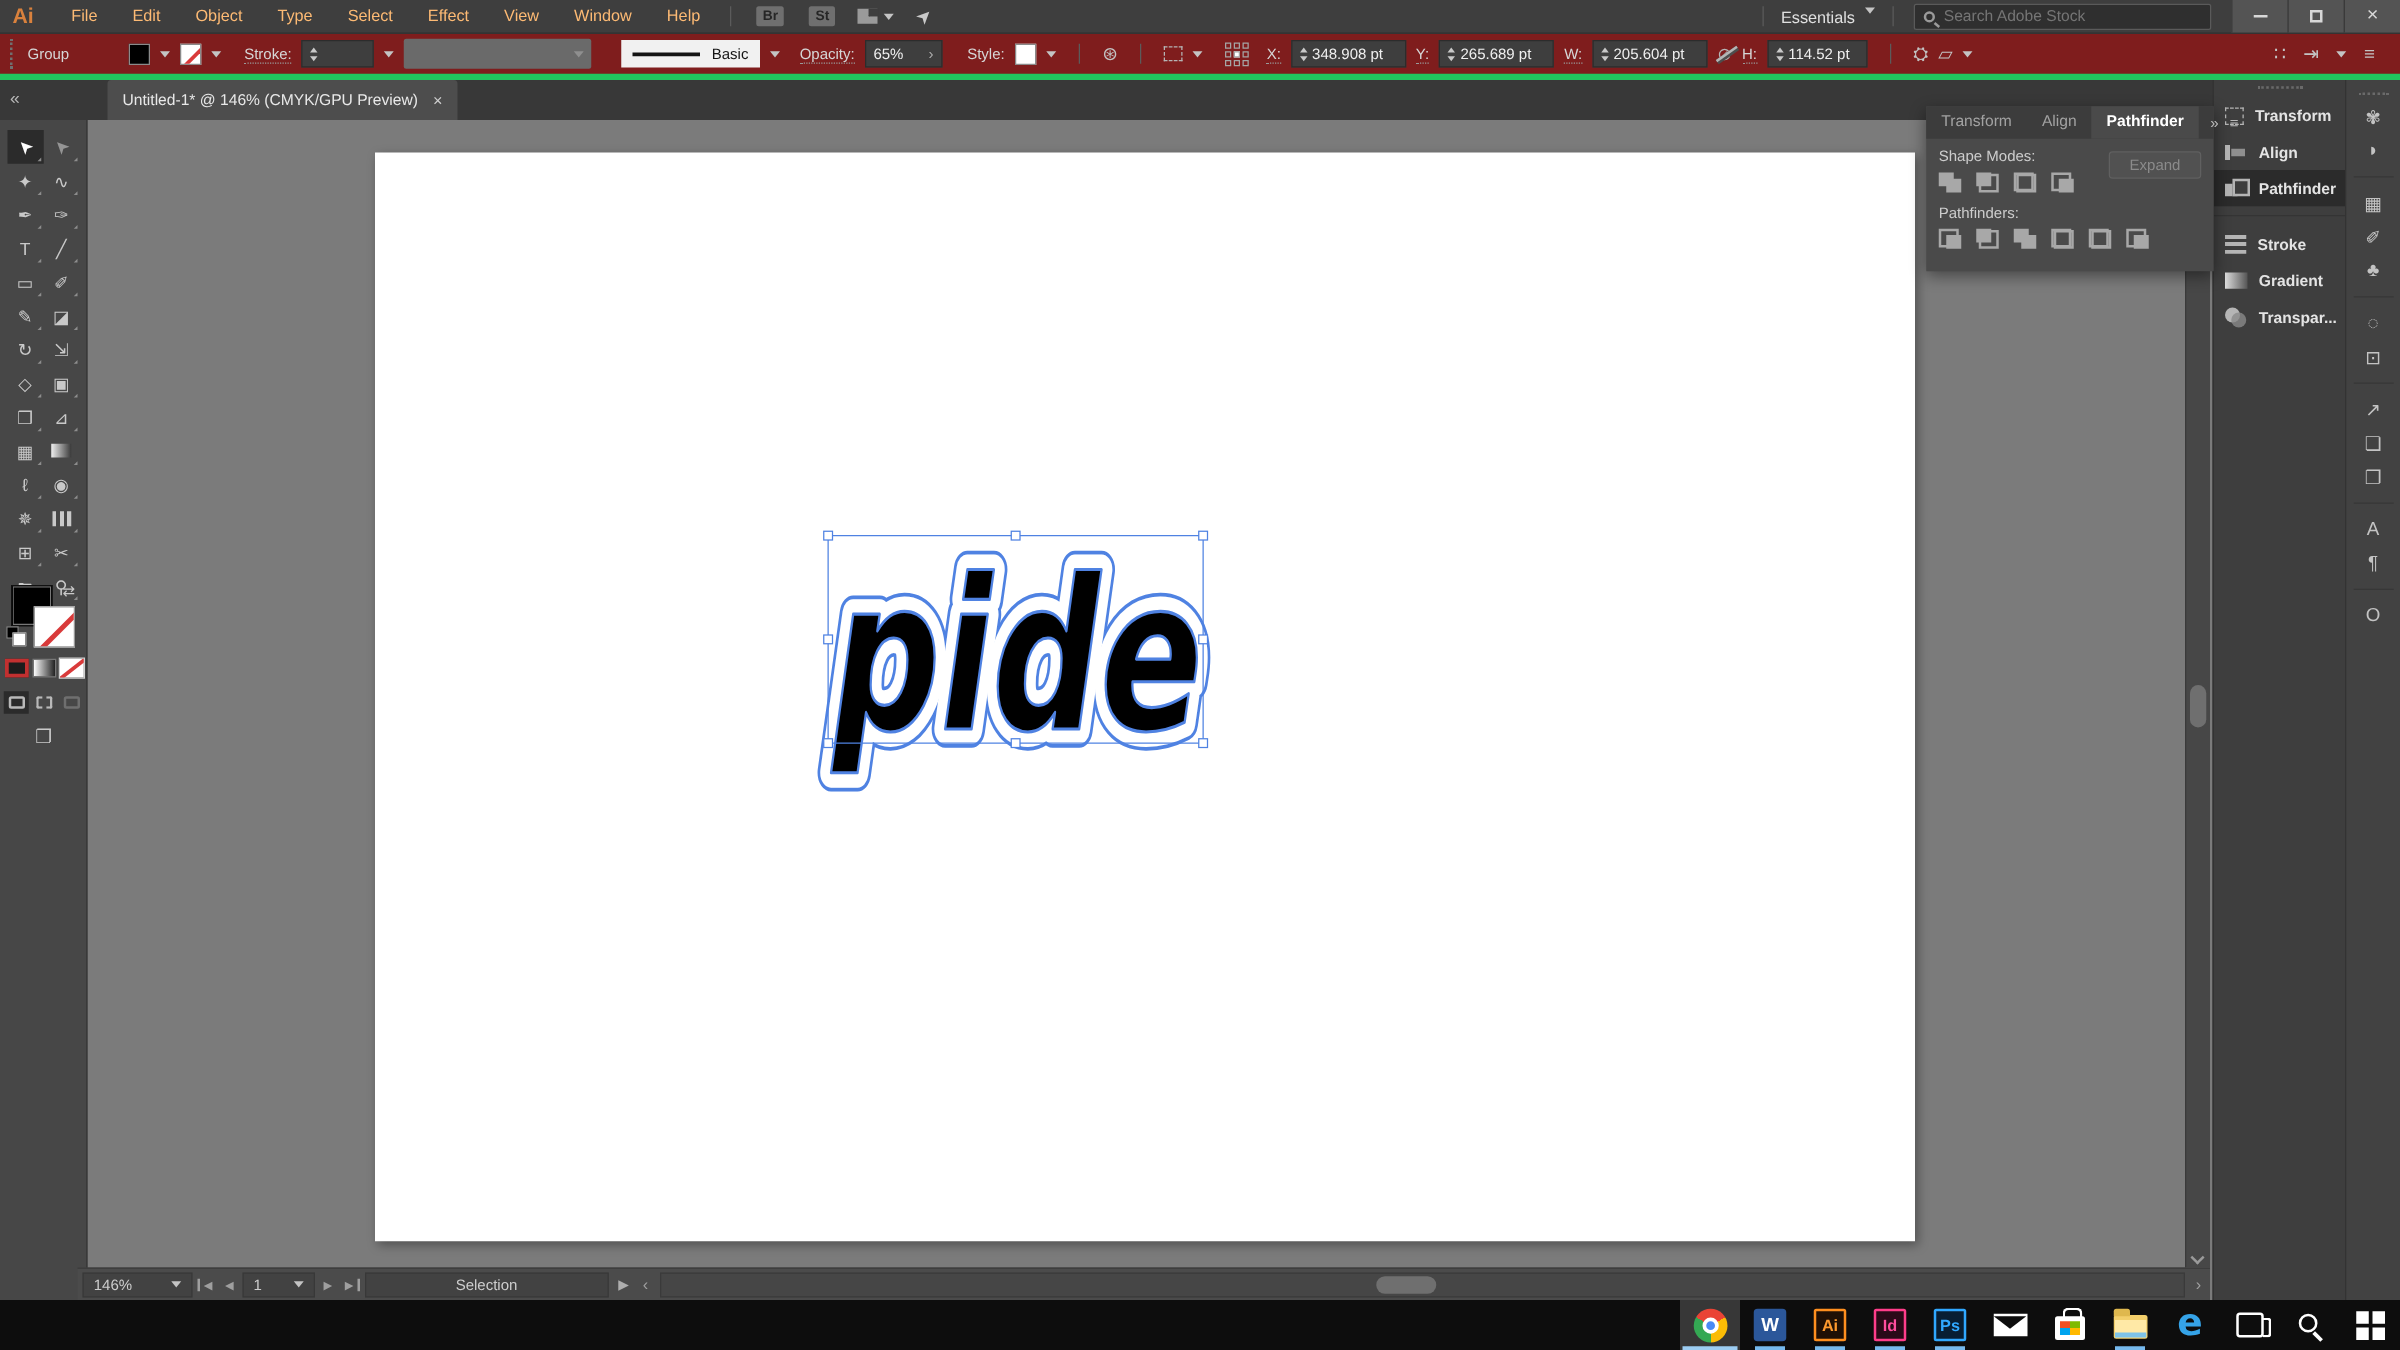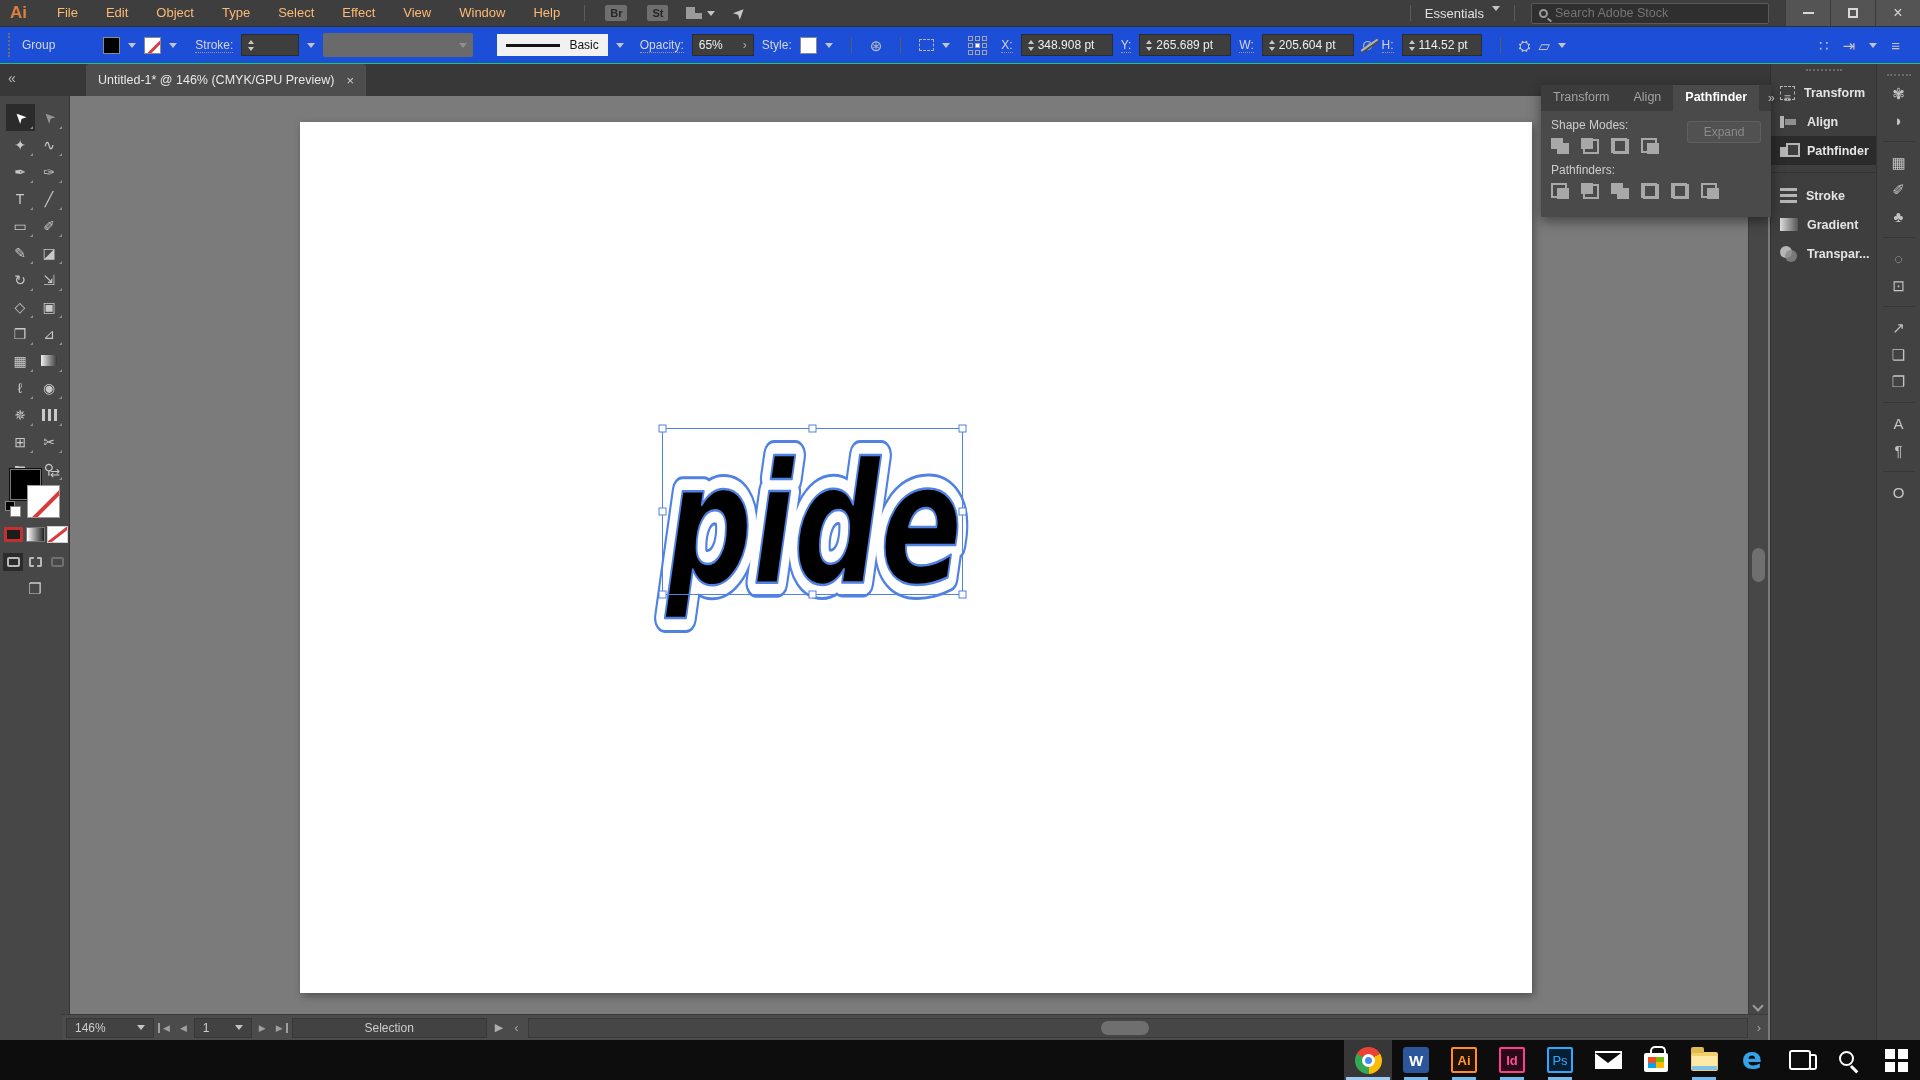--- a/index.html
+++ b/index.html
@@ -26,21 +26,21 @@
   .mag{width:9px;height:9px;border:2px solid #9a9a9a;border-radius:50%;position:relative;margin-right:7px;flex:none}
   .mag::after{content:"";position:absolute;width:5px;height:2px;background:#9a9a9a;transform:rotate(40deg);left:6px;top:8px}
   .search-box input{background:none;border:none;outline:none;color:#bdbdbd;font-size:12.5px;width:100%;font-family:"Liberation Sans",sans-serif}
   .win-btns{display:flex;margin-left:10px}
   .win-btn{width:45px;height:26px;display:flex;align-items:center;justify-content:center;background:#545454;border-left:1px solid #3a3a3a;color:#d8d8d8}
   .ic-min{width:11px;height:2px;background:#d8d8d8}
   .ic-max{width:10px;height:10px;border:2px solid #d8d8d8}
   .ic-close{font-size:16px;line-height:1}
 
   
-  .controlbar{position:absolute;left:0;top:27px;width:1920px;height:37px;background:#1d4ed8;border-bottom:1px solid #22c55e;display:flex;align-items:center;gap:8px;padding:0 8px;font-size:12px;color:#dedede;z-index:19}
+  .controlbar{position:absolute;left:0;top:27px;width:1920px;height:37px;background:#7f1d1d;border-bottom:5px solid #22c55e;display:flex;align-items:center;gap:8px;padding:0 8px;font-size:12px;color:#dedede;z-index:19}
   .grip-v{width:4px;height:24px;border-left:2px dotted #707070;margin-right:2px}
   .cb-label{color:#d6d6d6}
   .u-dot{border-bottom:1px dotted #9a9a9a}
   .swatch{width:17px;height:17px;border:1px solid #8a8a8a;position:relative;background:#fff}
   .swatch.fill{background:#000}
   .swatch.stroke-none{overflow:hidden}
   .swatch.stroke-none::after{content:"";position:absolute;left:-4px;top:7px;width:30px;height:3px;background:#d93a3a;transform:rotate(-45deg)}
   .field{height:22px;background:#3e3e3e;border:1px solid #2c2c2c;display:flex;align-items:center;padding:0 6px;color:#efefef;gap:4px}
   .stp{display:flex;flex-direction:column;gap:3px;align-items:center}
   .stp i{display:block;width:0;height:0;border-left:3.5px solid transparent;border-right:3.5px solid transparent}
@@ -188,21 +188,21 @@
   .ppl::after{content:"";position:absolute;right:-8px;top:-6px;width:7px;height:7px;border:2px solid #e8e8e8;border-radius:50%}
   .apps{margin-left:auto;display:flex;height:100%}
   .tb-app{width:48px;height:100%;display:flex;align-items:center;justify-content:center;position:relative}
   .tb-app.running::after{content:"";position:absolute;bottom:0;left:12px;right:12px;height:3px;background:#76b9ed}
   .tb-app.active{background:#373737}
   .tb-app.active::after{left:2px;right:2px;background:#9ccdf2}
   .tb-app .g{display:flex;align-items:center;justify-content:center}
   .app-word .g{width:26px;height:26px;background:#2b579a;color:#fff;font-weight:bold;font-size:15px;border-radius:3px}
   .app-ai .g{width:26px;height:26px;background:#201005;border:2px solid #ff8f1f;color:#ff9a2e;font-weight:bold;font-size:13px;border-radius:2px}
   .app-id .g{width:26px;height:26px;background:#2a0a18;border:2px solid #ff3d8a;color:#ff4d9e;font-weight:bold;font-size:13px;border-radius:2px}
-  .app-ps .g{width:26px;height:26px;background:#081e33;border:2px solid #30a8ff;color:#31a8ff;font-weight:normal;font-size:13px;border-radius:2px}
+  .app-ps .g{width:26px;height:26px;background:#081e33;border:2px solid #30a8ff;color:#31a8ff;font-weight:bold;font-size:13px;border-radius:2px}
   .app-edge .g{color:#35a3e8;font-size:30px;font-weight:bold;font-family:"DejaVu Sans",sans-serif;margin-top:-4px}
   .app-chrome .g{width:27px;height:27px;border-radius:50%;background:conic-gradient(from -60deg,#ea4335 0 120deg,#fbbc05 0 240deg,#34a853 0 360deg);position:relative}
   .app-chrome .g::after{content:"";position:absolute;inset:7px;background:#4a8af4;border:3px solid #fff;border-radius:50%}
   .app-mail .g{position:relative;width:27px;height:18px;background:#fff}
   .app-mail .g::after{content:"";position:absolute;left:0;top:0;width:0;height:0;border-left:13.5px solid transparent;border-right:13.5px solid transparent;border-top:10px solid #0d0d0d;margin-top:2px}
   .app-store .g{width:24px;height:19px;background:#fff;border-radius:2px;position:relative;margin-top:5px}
   .app-store .g::before{content:"";position:absolute;top:-7px;left:6px;width:12px;height:8px;border:2px solid #fff;border-bottom:none;border-radius:5px 5px 0 0}
   .app-store .g::after{content:"";position:absolute;inset:4px;background:conic-gradient(#7fba00 0 25%,#ffb900 0 50%,#00a4ef 0 75%,#f25022 0)}
   .app-explorer .g{width:27px;height:19px;background:#f3cf6b;border-radius:2px;position:relative;margin-top:3px}
   .app-explorer .g::before{content:"";position:absolute;top:-5px;left:0;width:13px;height:6px;background:#dfb84e;border-radius:2px 2px 0 0}
@@ -286,21 +286,21 @@
     <span class="basic-combo" style="margin-left:16px">
         <span class="basic-line"></span>
         <span>Basic</span>
       </span>
     <span class="chev"></span>
     <span class="cb-label u-dot" style="margin-left:8px">Opacity:</span>
     <span class="field" style="width:62px;justify-content:space-between">
         <span>65%</span>
         <span style="color:#aaa">›</span>
       </span>
-    <span class="cb-label" style="margin-left:0">Style:</span>
+    <span class="cb-label" style="margin-left:12px">Style:</span>
     <span class="swatch"></span>
     <span class="chev"></span>
     <span class="tb-sep"></span>
     <span class="cb-ic">⊛</span>
     <span class="tb-sep"></span>
     <span class="dashedbox"></span>
     <span class="chev"></span>
     <span class="ref-grid" style="margin-left:10px">
         <i></i>
         <i></i>

